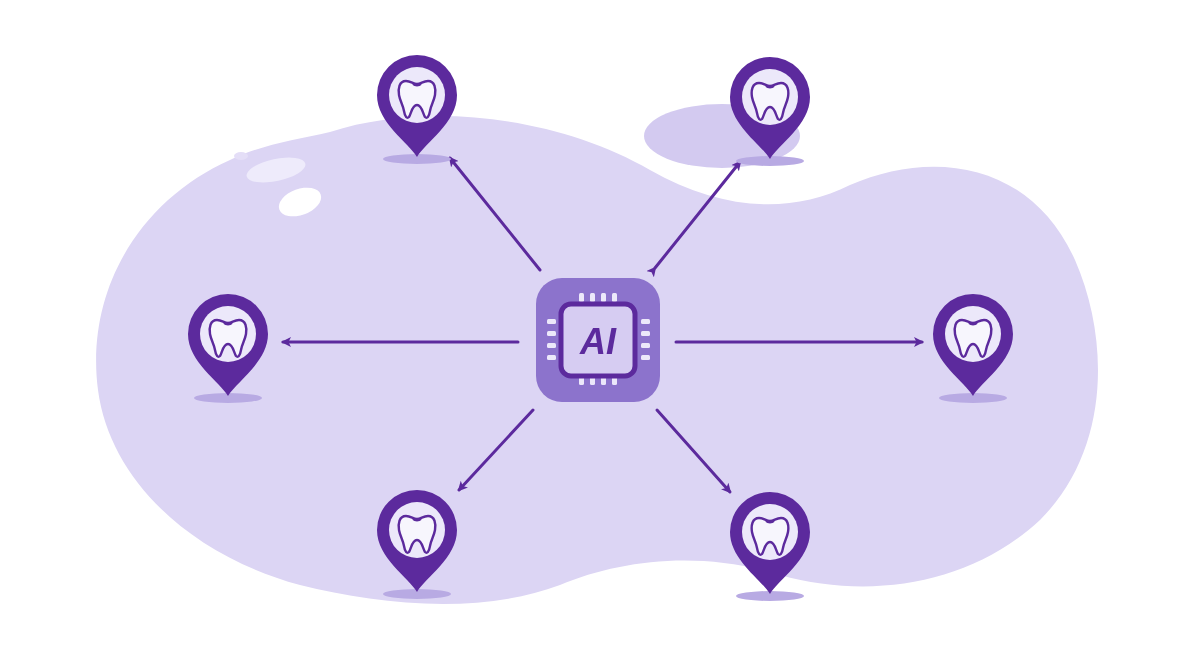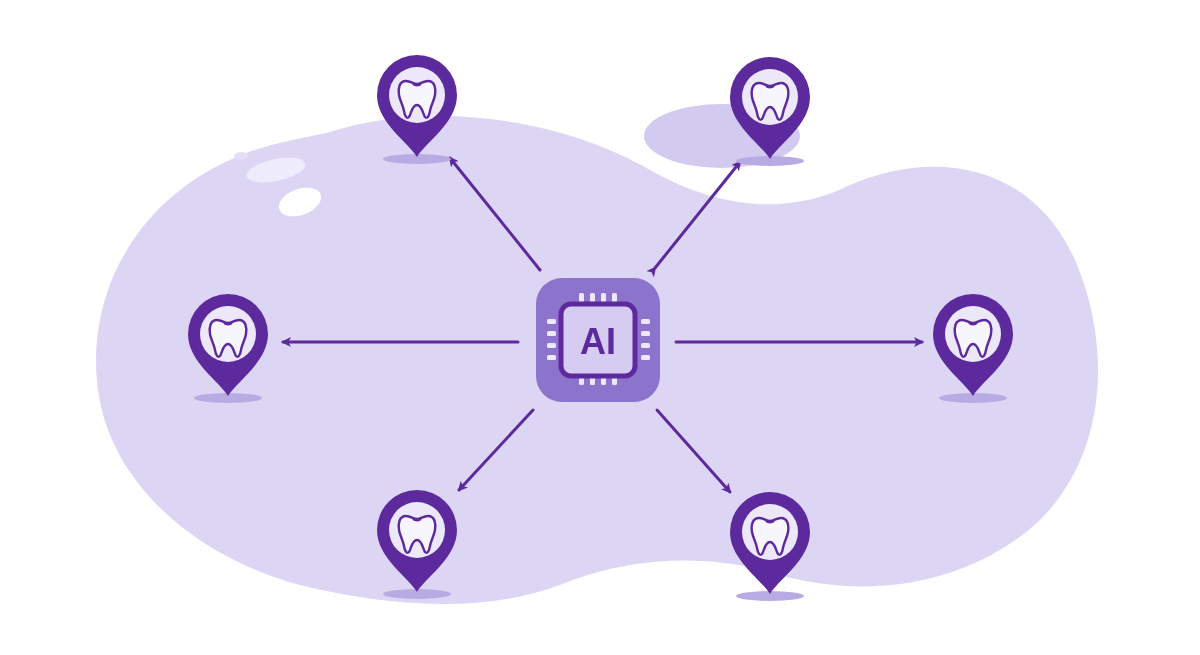--- a/index.html
+++ b/index.html
@@ -1,17 +1,17 @@
 <!DOCTYPE html>
 <html><head>
 <meta charset="utf-8">
 <style>
   html,body{margin:0;padding:0;background:#ffffff;}
   body{width:1200px;height:655px;overflow:hidden;font-family:"DejaVu Sans",sans-serif;}
-  .stage{position:relative;width:1200px;height:655px;}
+  .stage{position:relative;width:1200px;height:655px;font-style:italic;}
   svg{position:absolute;left:0;top:0;}
 </style>
 </head>
 <body>
 
 <div class="stage">
 <svg width="1200" height="655" viewBox="0 0 1200 655">
   <defs>
     <marker id="ah" markerWidth="10" markerHeight="10" refX="8" refY="5" orient="auto" markerUnits="userSpaceOnUse">
       <path d="M0,0 L10,5 L0,10 L2.5,5 Z" fill="#5c2a9d"></path>

